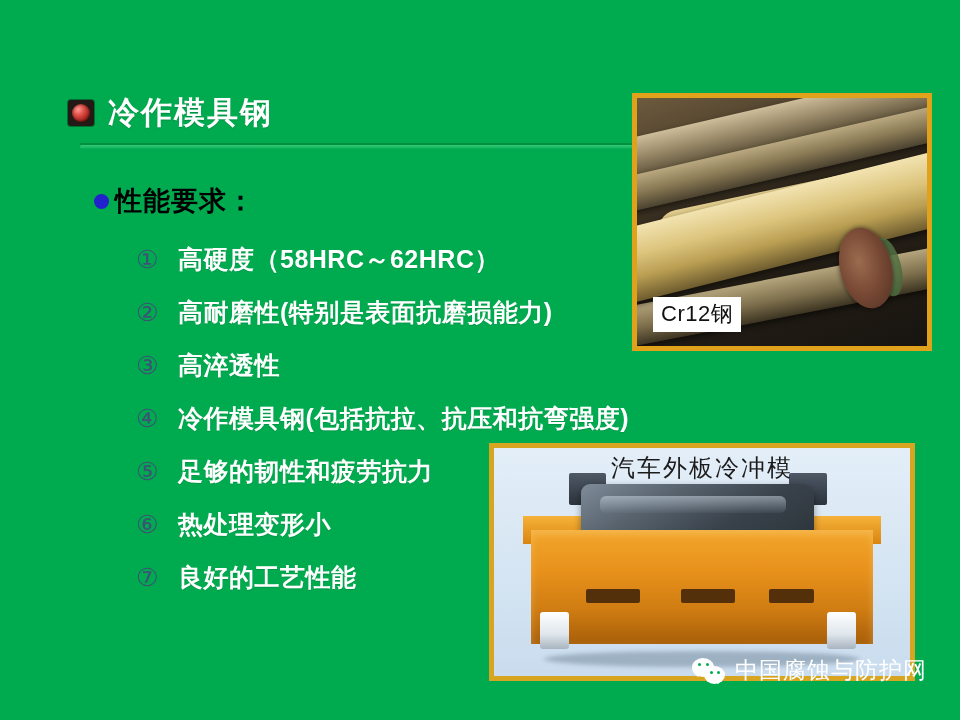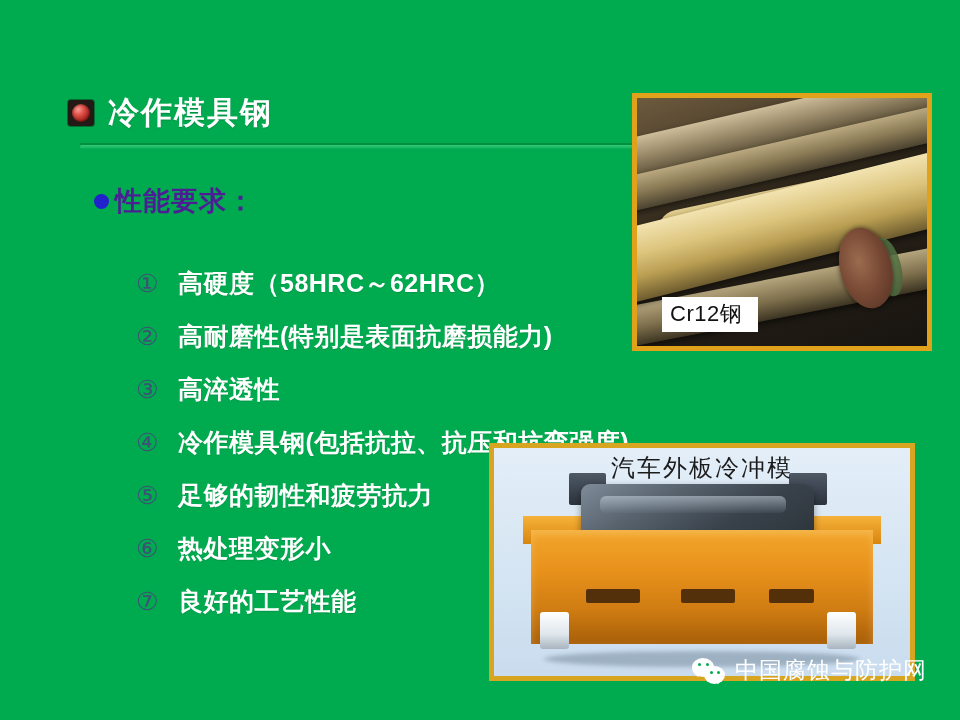--- a/index.html
+++ b/index.html
@@ -51,37 +51,36 @@
   
   .subhead {
     position:absolute; left:94px; top:183px;
     display:flex; align-items:center; gap:6px;
   }
   .subhead .dot {
     width:15px; height:15px; border-radius:50%;
     background:#2222cc; flex:none;
   }
   .subhead .label {
-    color:#4c1d95; font-size:27px; font-weight:bold;
+    color:#000000; font-size:27px; font-weight:bold;
     letter-spacing:1px; white-space:nowrap;
   }
 
   
   .list { position:absolute; left:136px; top:243px; width:720px; }
   .li { display:flex; align-items:baseline; height:53px; }
   .li .num {
     color:#3d5276; font-size:25px; width:42px; flex:none;
     font-family:"DejaVu Sans",sans-serif;
     line-height:1;
   }
   .li .txt {
     color:#ffffff; font-size:25px; font-weight:bold;
     letter-spacing:.5px; white-space:nowrap;
     text-shadow:0 1px 1px rgba(0,0,0,.12);
-    margin-top:24px;
   }
 
   
   .photo-bars {
     position:absolute; left:632px; top:93px;
     width:300px; height:258px;
     border:5px solid #e0a21a;
     background:#2a2218;
     overflow:hidden;
   }
@@ -115,23 +114,23 @@
     box-shadow:0 0 5px rgba(0,0,0,.6);
   }
   .bar-end2 {
     position:absolute; right:9%; top:56%;
     width:26px; height:60px; border-radius:50%;
     transform:rotate(-14deg);
     background:radial-gradient(ellipse at 40% 40%,#6d8f57,#3e5a33);
     opacity:.85;
   }
   .caption-bars {
-    position:absolute; left:25px; bottom:14px;
+    position:absolute; left:16px; bottom:14px;
     background:#ffffff; color:#111111;
-    font-size:22px; padding:2px 16px 3px 8px;
+    font-size:22px; padding:2px 8px 3px 8px;
     white-space:nowrap; letter-spacing:.5px;
     z-index:5;
   }
 
   
   .photo-die {
     position:absolute; left:489px; top:443px;
     width:426px; height:238px;
     border:5px solid #d8a520;
     background:#dce9f4;

